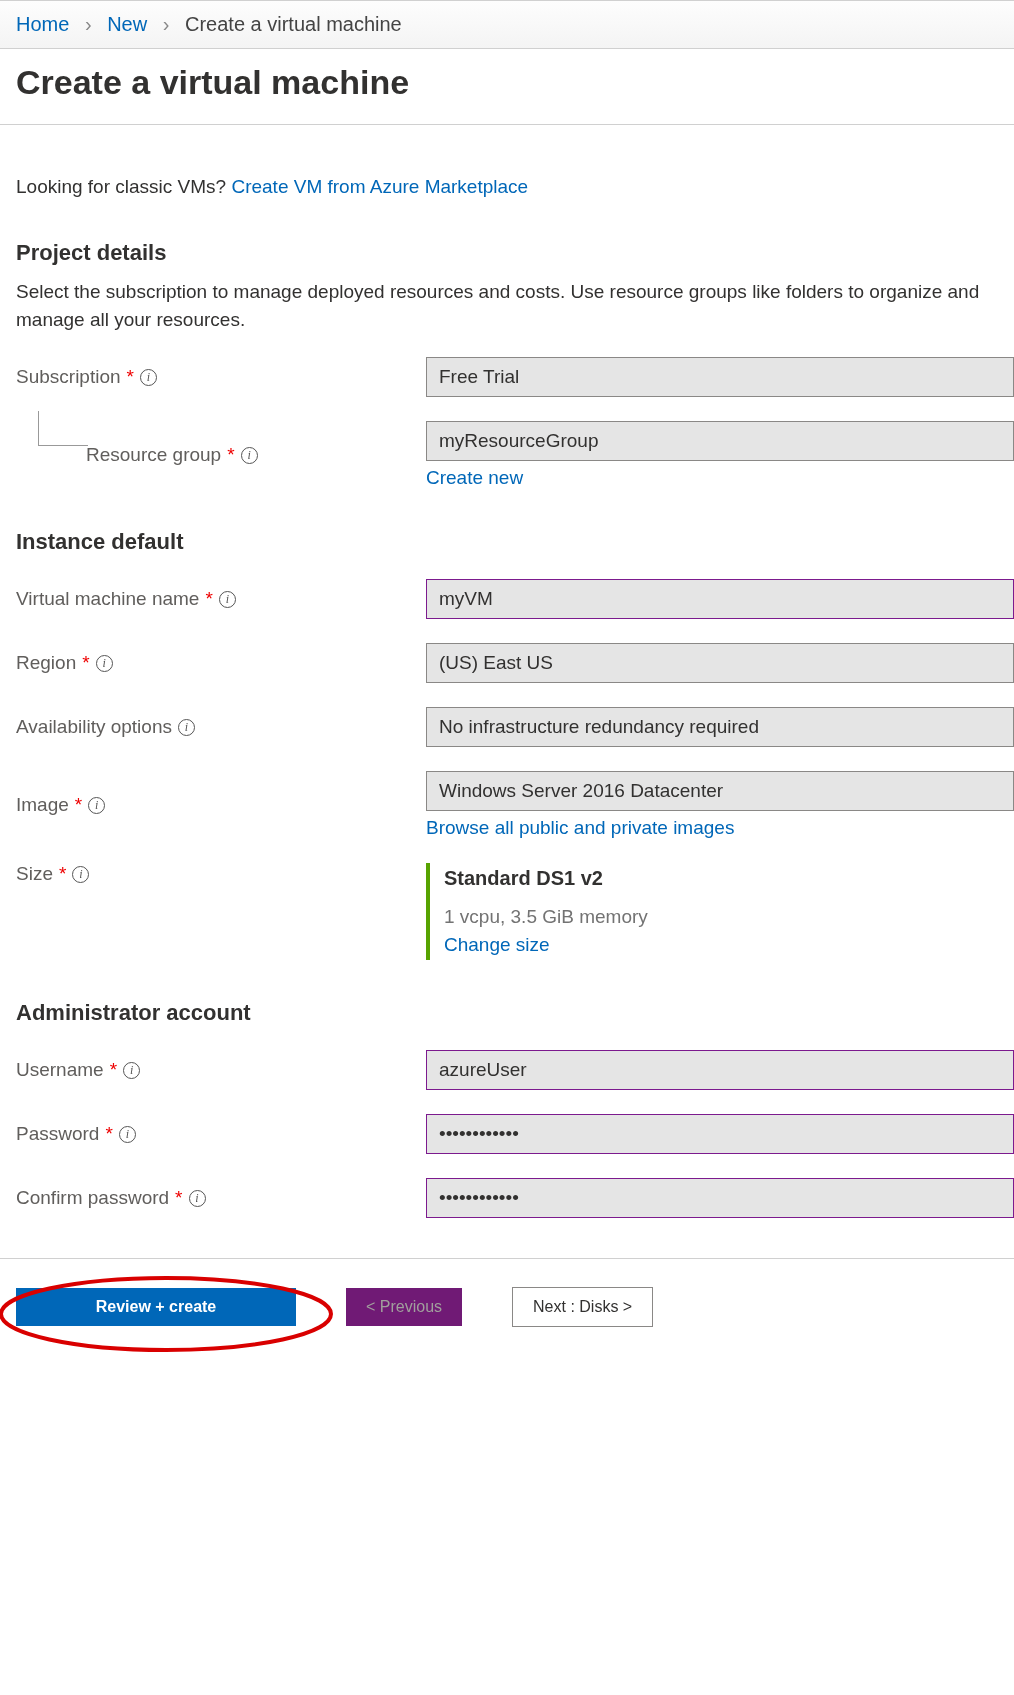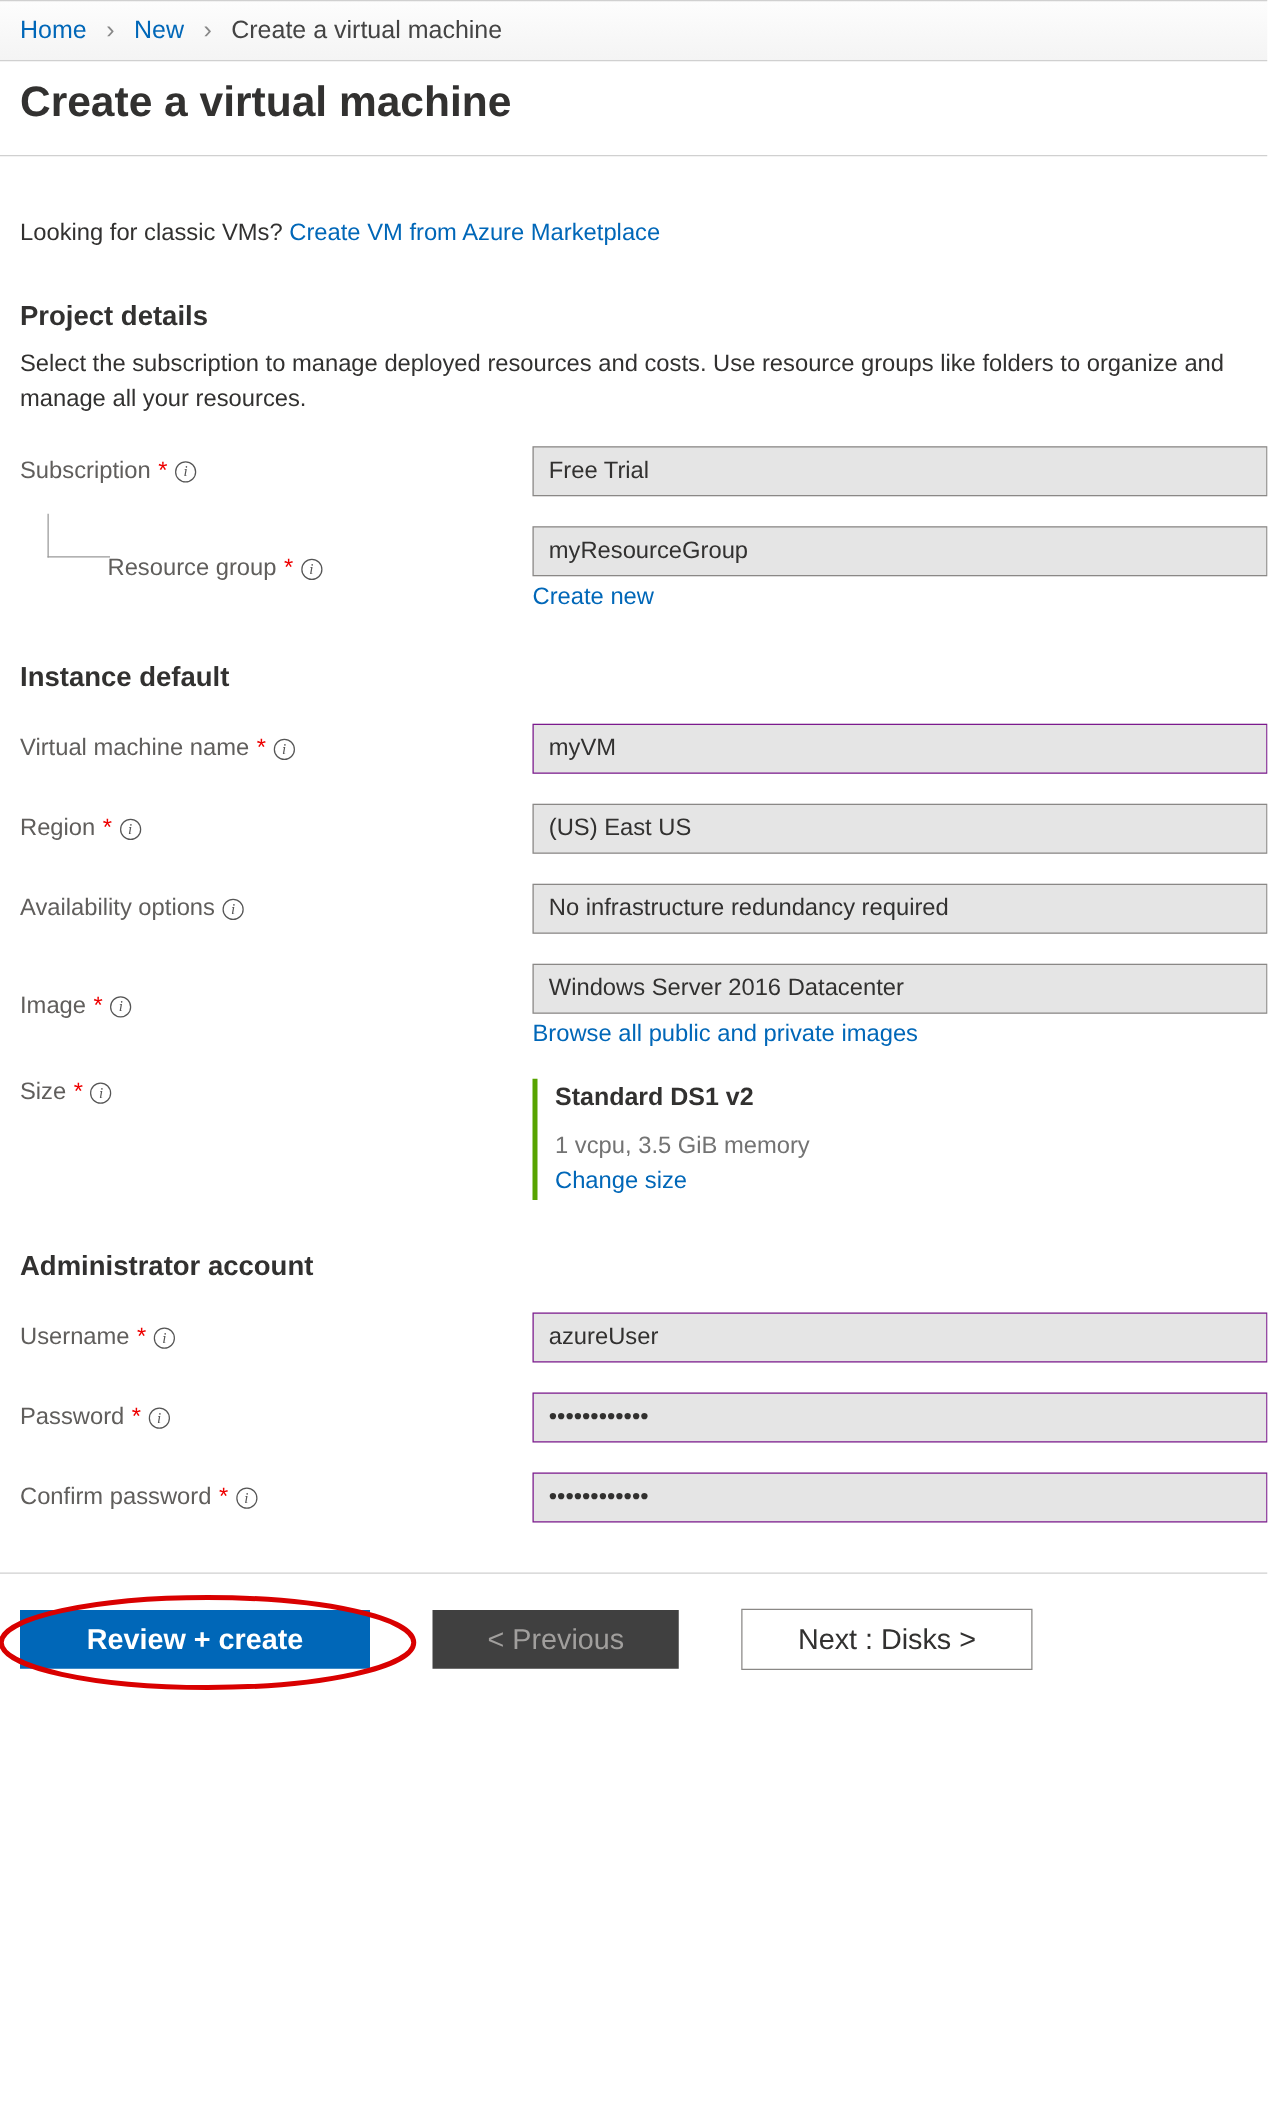--- a/index.html
+++ b/index.html
@@ -119,33 +119,33 @@
   .footer {
     border-top:1px solid #d0d0d0;
     margin-top:40px;
     padding:28px 16px 40px;
     display:flex;
     gap:50px;
     align-items:center;
     position:relative;
   }
   .btn {
-    font-size:23px;
-    padding:10px 44px;
+    font-size:16px;
+    padding:10px 20px;
     cursor:pointer;
   }
   .btn-primary {
     background:#0067b8;
     color:#fff;
     border:none;
     font-weight:600;
     min-width:280px;
   }
   .btn-disabled {
-    background:#404040;
+    background:#701a75;
     color:#a19f9d;
     border:none;
   }
   .btn-secondary {
     background:#fff;
     border:1px solid #8a8886;
     color:#323130;
   }
   .highlight-ellipse {
     position:absolute;

